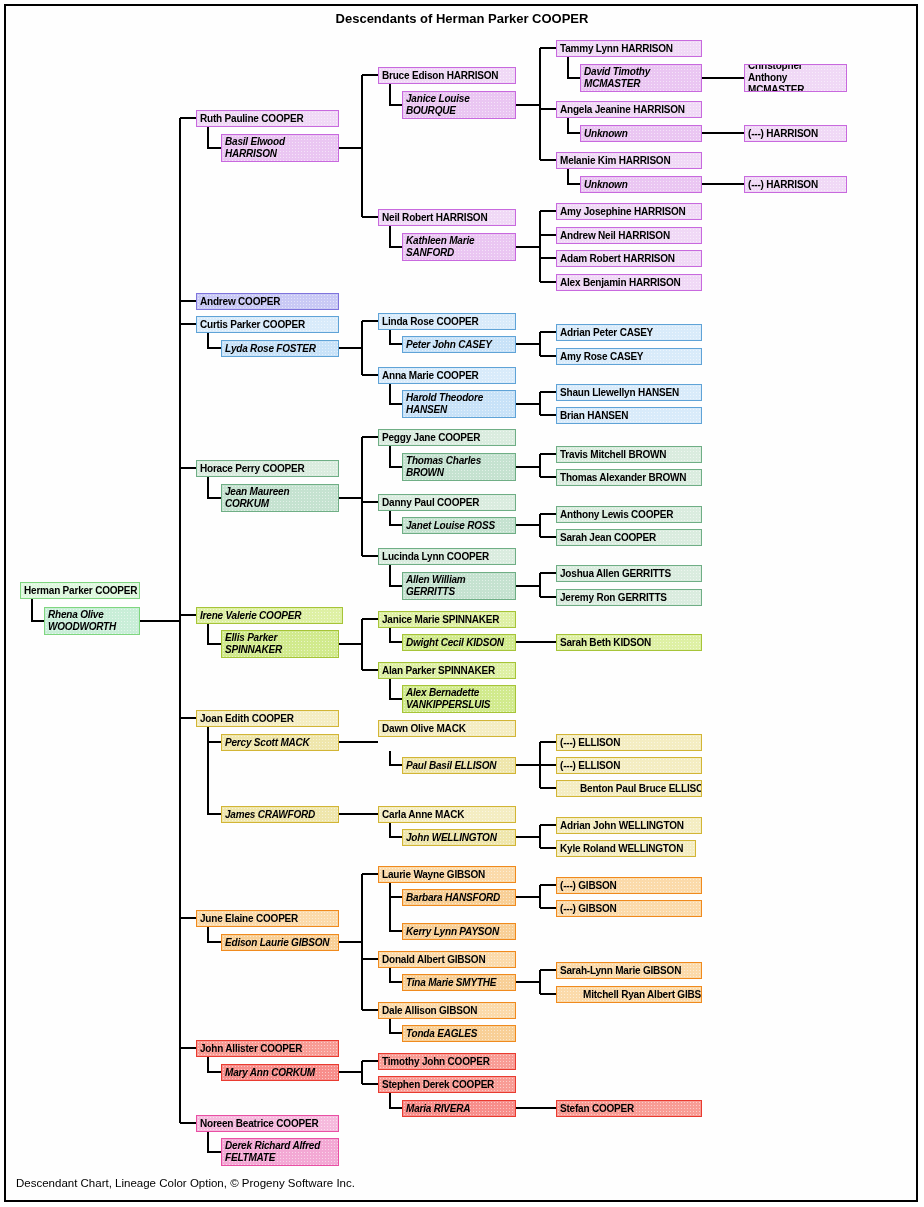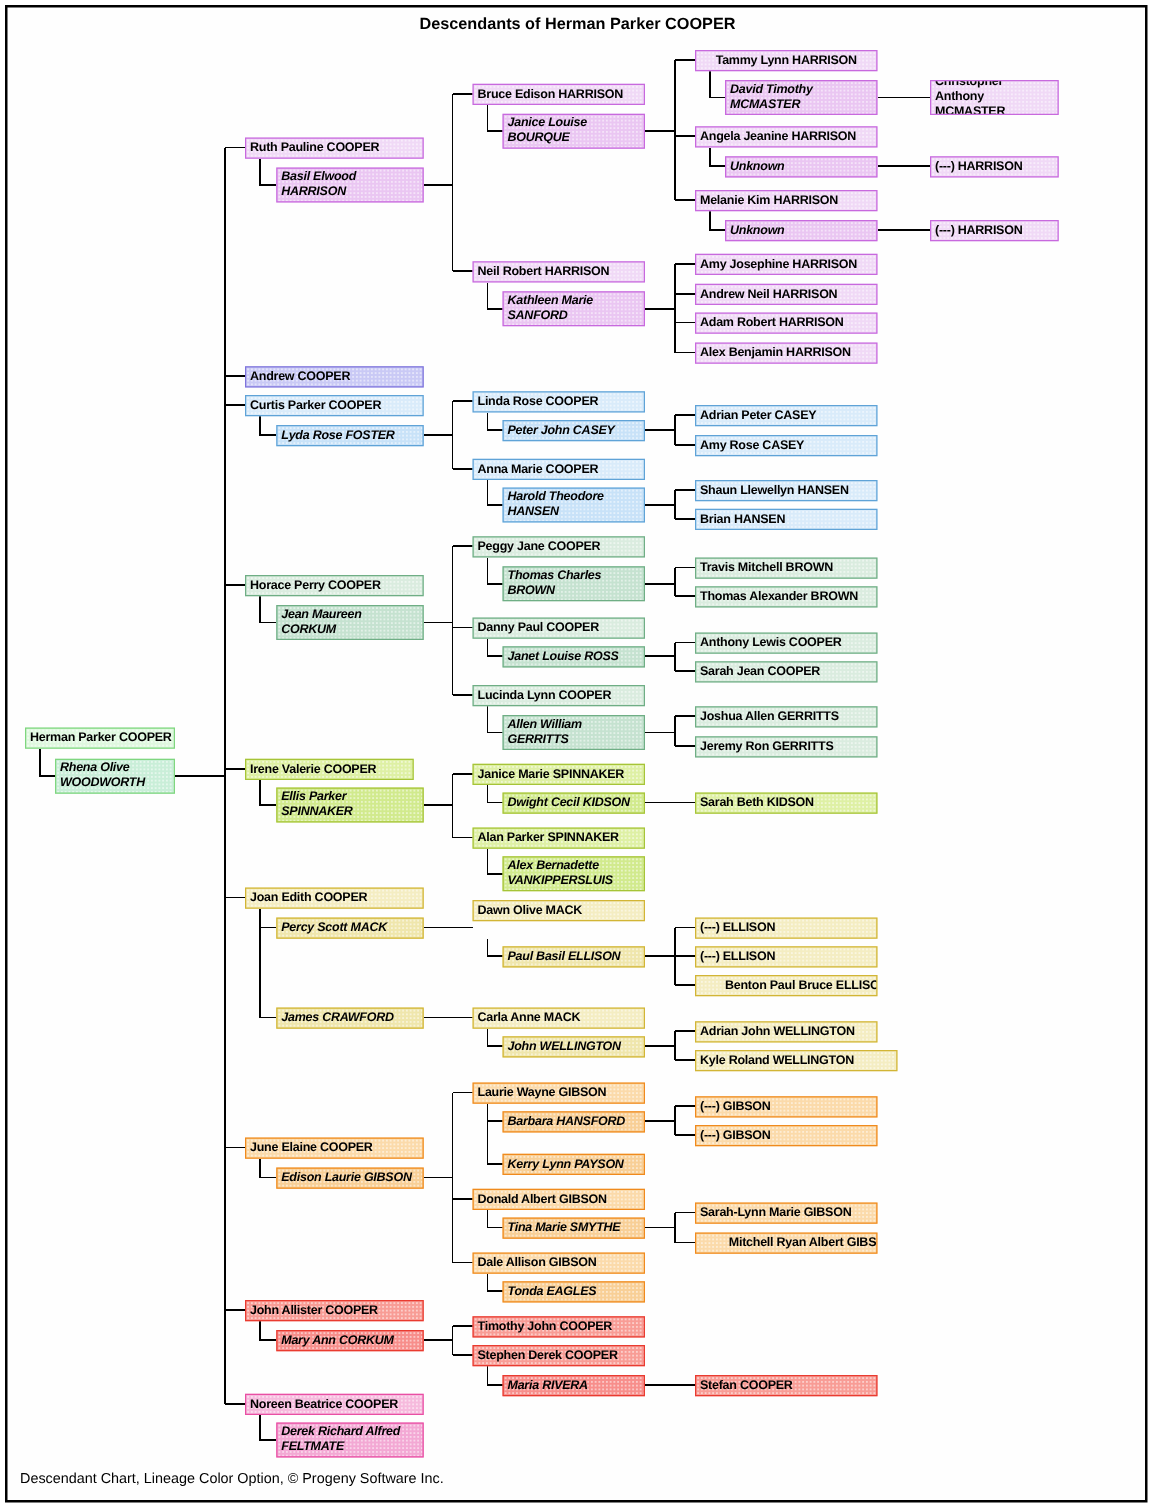--- a/index.html
+++ b/index.html
@@ -181,21 +181,21 @@
       </div>
       <div class="node spouse" style="left: 221px; top: 134px; width: 118px; height: 28px; background-color: rgb(234, 198, 242); border-color: rgb(200, 105, 222);">
         <span>Basil Elwood HARRISON</span>
       </div>
       <div class="node descendant one-line" style="left: 378px; top: 67px; width: 138px; height: 17px; background-color: rgb(240, 217, 246); border-color: rgb(200, 105, 222);">
         <span>Bruce Edison HARRISON</span>
       </div>
       <div class="node spouse" style="left: 402px; top: 91px; width: 114px; height: 28px; background-color: rgb(234, 198, 242); border-color: rgb(200, 105, 222);">
         <span>Janice Louise BOURQUE</span>
       </div>
-      <div class="node descendant one-line" style="left: 556px; top: 40px; width: 146px; height: 17px; background-color: rgb(240, 217, 246); border-color: rgb(200, 105, 222); justify-content: center;">
+      <div class="node descendant one-line" style="left: 556px; top: 40px; width: 146px; height: 17px; background-color: rgb(240, 217, 246); border-color: rgb(200, 105, 222);">
         <span>Tammy Lynn HARRISON</span>
       </div>
       <div class="node spouse" style="left: 580px; top: 64px; width: 122px; height: 28px; background-color: rgb(234, 198, 242); border-color: rgb(200, 105, 222);">
         <span>David Timothy MCMASTER</span>
       </div>
       <div class="node descendant" style="left: 744px; top: 64px; width: 103px; height: 28px; background-color: rgb(240, 217, 246); border-color: rgb(200, 105, 222);">
         <span>Christopher Anthony MCMASTER</span>
       </div>
       <div class="node descendant one-line" style="left: 556px; top: 101px; width: 146px; height: 17px; background-color: rgb(240, 217, 246); border-color: rgb(200, 105, 222);">
         <span>Angela Jeanine HARRISON</span>
@@ -301,21 +301,21 @@
       </div>
       <div class="node spouse" style="left: 402px; top: 572px; width: 114px; height: 28px; background-color: rgb(197, 226, 208); border-color: rgb(111, 174, 133);">
         <span>Allen William GERRITTS</span>
       </div>
       <div class="node descendant one-line" style="left: 556px; top: 565px; width: 146px; height: 17px; background-color: rgb(218, 236, 223); border-color: rgb(111, 174, 133);">
         <span>Joshua Allen GERRITTS</span>
       </div>
       <div class="node descendant one-line" style="left: 556px; top: 589px; width: 146px; height: 17px; background-color: rgb(218, 236, 223); border-color: rgb(111, 174, 133);">
         <span>Jeremy Ron GERRITTS</span>
       </div>
-      <div class="node descendant one-line" style="left: 196px; top: 607px; width: 135px; height: 17px; background-color: rgb(222, 240, 164); border-color: rgb(166, 196, 56);">
+      <div class="node descendant one-line" style="left: 196px; top: 607px; width: 147px; height: 17px; background-color: rgb(222, 240, 164); border-color: rgb(166, 196, 56); font-style: italic;">
         <span>Irene Valerie COOPER</span>
       </div>
       <div class="node spouse" style="left: 221px; top: 630px; width: 118px; height: 28px; background-color: rgb(209, 234, 141); border-color: rgb(166, 196, 56);">
         <span>Ellis Parker SPINNAKER</span>
       </div>
       <div class="node descendant one-line" style="left: 378px; top: 611px; width: 138px; height: 17px; background-color: rgb(222, 240, 164); border-color: rgb(166, 196, 56);">
         <span>Janice Marie SPINNAKER</span>
       </div>
       <div class="node spouse one-line" style="left: 402px; top: 634px; width: 114px; height: 17px; background-color: rgb(209, 234, 141); border-color: rgb(166, 196, 56);">
         <span>Dwight Cecil KIDSON</span>
@@ -355,21 +355,21 @@
       </div>
       <div class="node descendant one-line" style="left: 378px; top: 806px; width: 138px; height: 17px; background-color: rgb(244, 237, 194); border-color: rgb(210, 181, 53);">
         <span>Carla Anne MACK</span>
       </div>
       <div class="node spouse one-line" style="left: 402px; top: 829px; width: 114px; height: 17px; background-color: rgb(239, 230, 172); border-color: rgb(210, 181, 53);">
         <span>John WELLINGTON</span>
       </div>
       <div class="node descendant one-line" style="left: 556px; top: 817px; width: 146px; height: 17px; background-color: rgb(244, 237, 194); border-color: rgb(210, 181, 53);">
         <span>Adrian John WELLINGTON</span>
       </div>
-      <div class="node descendant one-line" style="left: 556px; top: 840px; width: 162px; height: 17px; background-color: rgb(244, 237, 194); border-color: rgb(210, 181, 53);">
+      <div class="node descendant one-line" style="left: 556px; top: 840px; width: 140px; height: 17px; background-color: rgb(244, 237, 194); border-color: rgb(210, 181, 53);">
         <span>Kyle Roland WELLINGTON</span>
       </div>
       <div class="node descendant one-line" style="left: 196px; top: 910px; width: 143px; height: 17px; background-color: rgb(251, 218, 170); border-color: rgb(240, 138, 29);">
         <span>June Elaine COOPER</span>
       </div>
       <div class="node spouse one-line" style="left: 221px; top: 934px; width: 118px; height: 17px; background-color: rgb(248, 207, 150); border-color: rgb(240, 138, 29);">
         <span>Edison Laurie GIBSON</span>
       </div>
       <div class="node descendant one-line" style="left: 378px; top: 866px; width: 138px; height: 17px; background-color: rgb(251, 218, 170); border-color: rgb(240, 138, 29);">
         <span>Laurie Wayne GIBSON</span>

